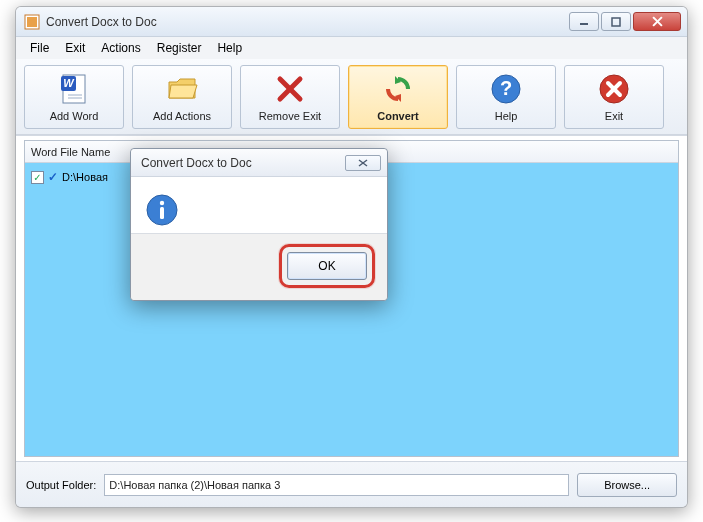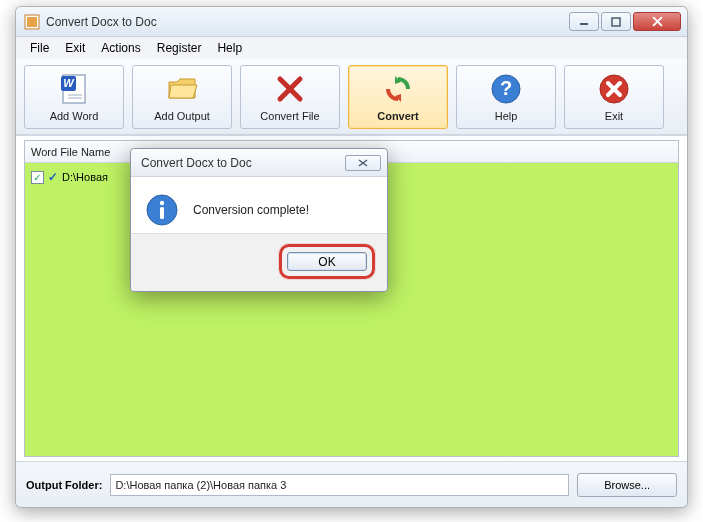--- a/index.html
+++ b/index.html
@@ -92,21 +92,21 @@
     .content {
       flex: 1;
       background: #fff;
       border-top: 1px solid #d3d9e2;
       padding: 4px 8px 4px 8px;
       display: flex; flex-direction: column;
     }
     .listpanel {
       flex: 1;
       border: 1px solid #b7c1ce;
-      background: #bef264;
+      background: #7dd3fc;
       display: flex; flex-direction: column;
     }
     .listheader {
       height: 22px;
       background: linear-gradient(to bottom,#fbfcfe,#eef2f8);
       border-bottom: 1px solid #cdd5e0;
       display: flex; align-items: center;
       padding: 0 6px;
       font-size: 11px;
       color: #222;
@@ -117,21 +117,21 @@
     .bluecheck { color: #1960c8; font-weight: bold; font-size: 12px; }
     
     .bottombar {
       height: 46px;
       border-top: 1px solid #cfd6e0;
       background: linear-gradient(to bottom,#f3f6fa,#e9eef5);
       display: flex; align-items: center;
       padding: 0 10px;
       gap: 8px;
     }
-    .bottombar .lbl { font-size: 11px; white-space: nowrap; font-weight: bold; }
+    .bottombar .lbl { font-size: 11px; white-space: nowrap; }
     .pathbox {
       flex: 1; height: 22px;
       border: 1px solid #aeb9c8;
       background: #fff;
       padding: 2px 4px;
       font-size: 11px;
       color: #222;
     }
     .btn {
       height: 24px;
@@ -184,21 +184,21 @@
       background: #f1f1f1;
       border-radius: 0 0 4px 4px;
     }
     .okwrap {
       border: 3px solid #d43a31;
       border-radius: 10px;
       padding: 5px;
       box-shadow: 0 0 0 1px rgba(212,58,49,0.15);
     }
     .okbtn {
-      width: 80px; height: 19px;
+      width: 80px; height: 28px;
       border: 1px solid #7f8da0;
       border-radius: 3px;
       background: linear-gradient(to bottom,#fcfdff,#e3e9f2);
       font-size: 12px;
       box-shadow: inset 0 0 0 1px #cfe2fb;
     }
   </style>
 </head>
 <body>
 
@@ -247,28 +247,28 @@
         <line x1="11" y1="23" x2="25" y2="23" stroke="#9fb0c8"></line>
         <line x1="11" y1="26" x2="25" y2="26" stroke="#9fb0c8"></line>
       </svg>
       <div class="tlabel">Add Word</div>
     </div>
     <div class="toolbtn">
       <svg class="toolicon" viewBox="0 0 34 34">
         <path d="M4 10 L12 10 L15 7 L30 7 L30 26 L4 26 Z" fill="#f4cf6a" stroke="#c79a2e"></path>
         <path d="M6 13 L32 13 L28 26 L4 26 Z" fill="#ffe59a" stroke="#c79a2e"></path>
       </svg>
-      <div class="tlabel">Add Output</div>
+      <div class="tlabel">Add Actions</div>
     </div>
     <div class="toolbtn">
       <svg class="toolicon" viewBox="0 0 34 34">
         <line x1="7" y1="7" x2="27" y2="27" stroke="#c62e2a" stroke-width="5" stroke-linecap="round"></line>
         <line x1="27" y1="7" x2="7" y2="27" stroke="#c62e2a" stroke-width="5" stroke-linecap="round"></line>
       </svg>
-      <div class="tlabel">Convert File</div>
+      <div class="tlabel">Remove Exit</div>
     </div>
     <div class="toolbtn active">
       <svg class="toolicon" viewBox="0 0 34 34">
         <path d="M17 5 A12 12 0 0 1 29 17 L25 17 A8 8 0 0 0 17 9 Z" fill="#37a24a"></path>
         <polygon points="14,4 20,10 14,12" fill="#37a24a"></polygon>
         <path d="M17 29 A12 12 0 0 1 5 17 L9 17 A8 8 0 0 0 17 25 Z" fill="#d54a2e"></path>
         <polygon points="20,30 14,24 20,22" fill="#d54a2e"></polygon>
       </svg>
       <div class="tlabel">Convert</div>
     </div>
@@ -322,20 +322,19 @@
         <line x1="10" y1="1" x2="2" y2="7" stroke="#4a5a6f" stroke-width="1.4"></line>
       </svg>
     </div>
   </div>
   <div class="dlg-body">
     <svg width="34" height="34" viewBox="0 0 34 34">
       <circle cx="17" cy="17" r="15" fill="#3b7fd4" stroke="#2a5fa4"></circle>
       <circle cx="17" cy="10" r="2.2" fill="#fff"></circle>
       <rect x="15" y="14" width="4" height="12" rx="1.5" fill="#fff"></rect>
     </svg>
-    <span class="dlg-msg">Conversion complete!</span>
   </div>
   <div class="dlg-footer">
     <div class="okwrap">
       <button class="okbtn">OK</button>
     </div>
   </div>
 </div>
 
 </body></html>

